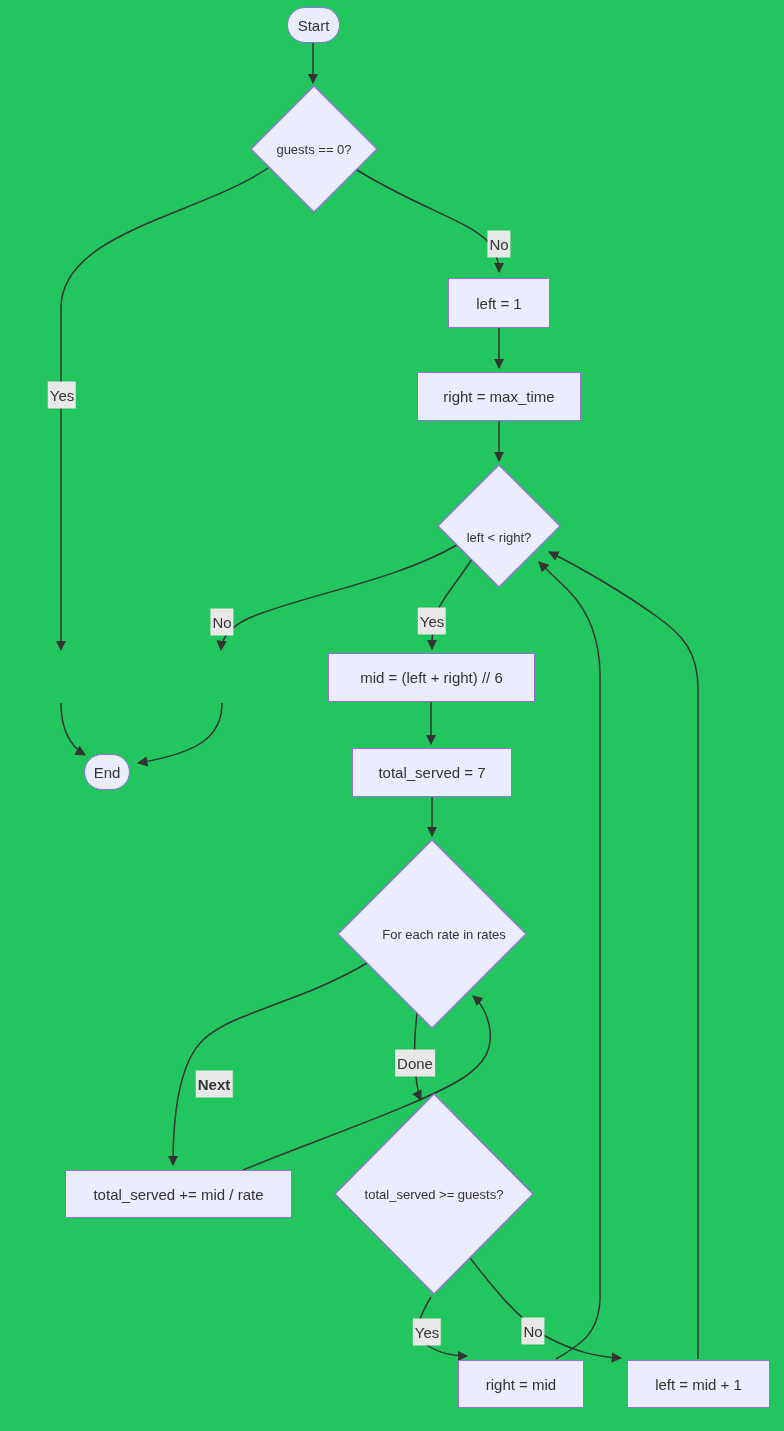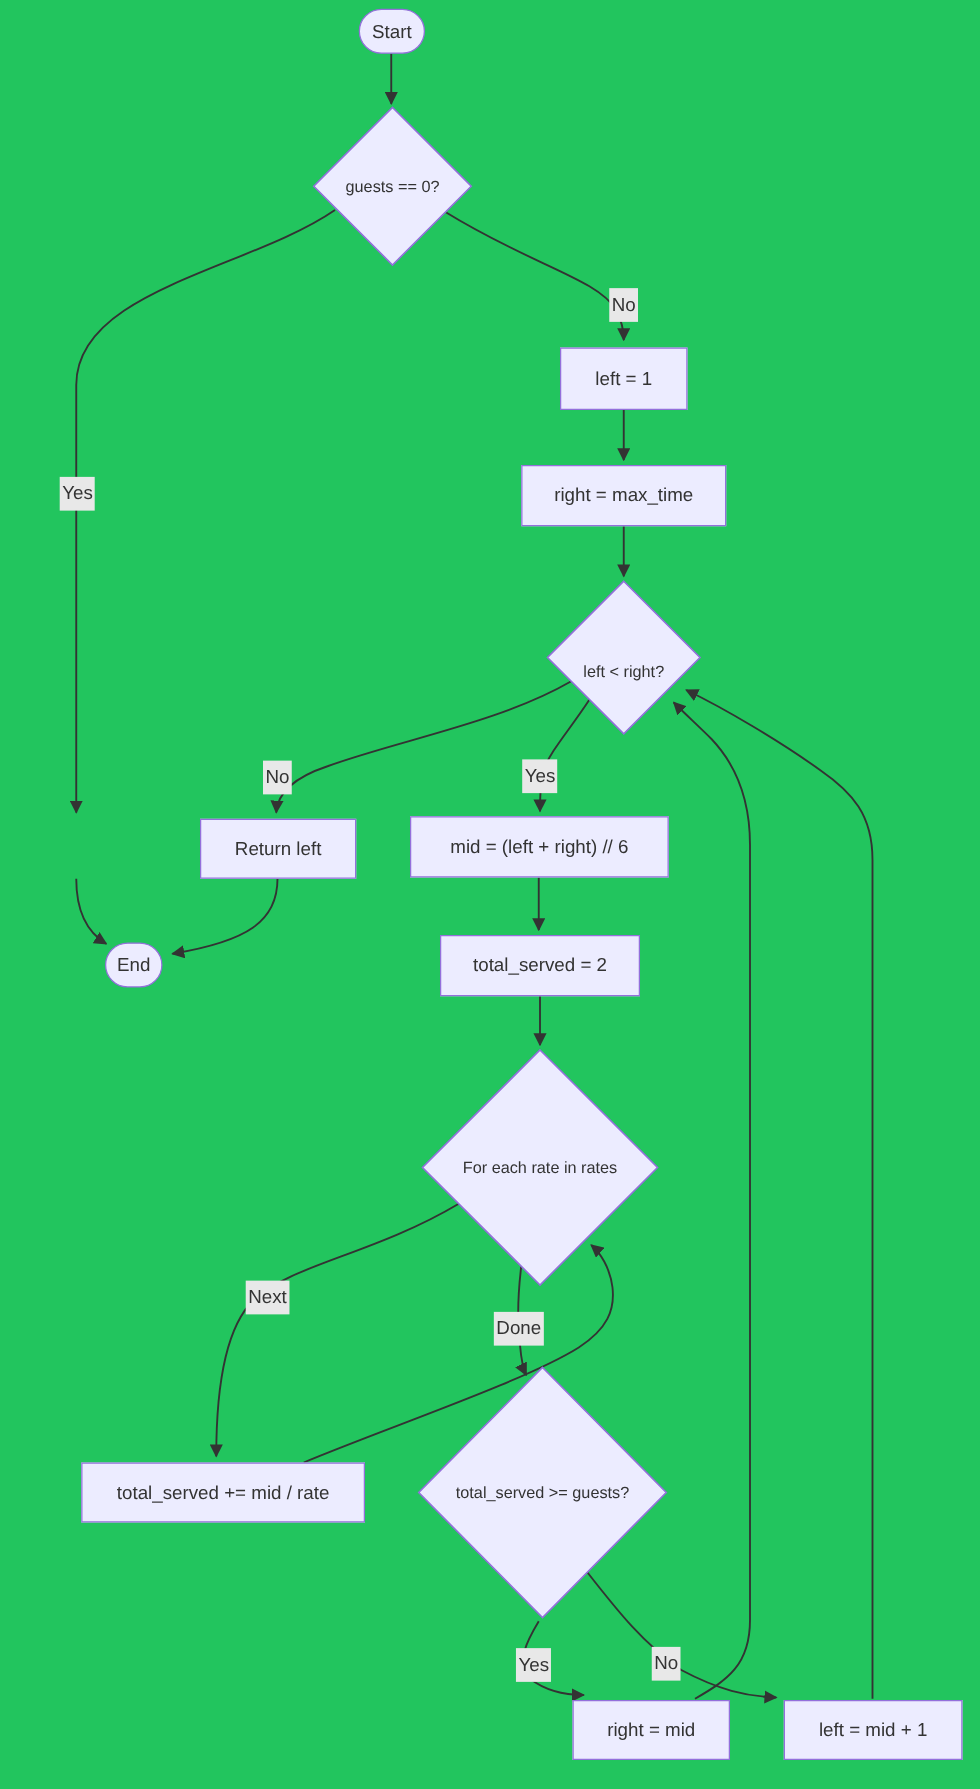--- a/index.html
+++ b/index.html
@@ -96,41 +96,40 @@
     <polygon class="shape" points="434,1094 533,1194 434,1294 335,1194"></polygon>
   </svg>
 
   <div class="node stadium" style="left:287px; top:7px; width:53px; height:36px;">Start</div>
 
   <div class="node" style="left:448px; top:278px; width:102px; height:50px;">left = 1</div>
 
   <div class="node" style="left:417px; top:372px; width:164px; height:49px;">right = max_time</div>
 
 
-  <div class="node" style="left:160px; top:655px; width:125px; height:48px;">Return left</div>
 
   <div class="node" style="left:328px; top:653px; width:207px; height:49px;">mid = (left + right) // 6</div>
 
-  <div class="node" style="left:352px; top:748px; width:160px; height:49px;">total_served = 2</div>
+  <div class="node" style="left:352px; top:748px; width:160px; height:49px;">total_served = 7</div>
 
   <div class="node stadium" style="left:84px; top:754px; width:46px; height:36px;">End</div>
 
   <div class="node" style="left:65px; top:1170px; width:227px; height:48px;">total_served += mid / rate</div>
 
   <div class="node" style="left:458px; top:1360px; width:126px; height:48px;">right = mid</div>
 
   <div class="node" style="left:627px; top:1360px; width:143px; height:48px;">left = mid + 1</div>
 
   <div class="dlabel" style="left:314px; top:149px;">guests == 0?</div>
   <div class="dlabel" style="left:499px; top:537px;">left &lt; right?</div>
-  <div class="dlabel" style="left:432px; top:934px;">For each rate in rates</div>
+  <div class="dlabel" style="left:444px; top:934px;">For each rate in rates</div>
   <div class="dlabel" style="left:434px; top:1194px;">total_served &gt;= guests?</div>
 
   <div class="elabel" style="left:499px; top:244px;">No</div>
   <div class="elabel" style="left:62px; top:395px;">Yes</div>
   <div class="elabel" style="left:222px; top:622px;">No</div>
   <div class="elabel" style="left:432px; top:621px;">Yes</div>
-  <div class="elabel" style="left:214px; top:1038px;">Next</div>
+  <div class="elabel" style="left:214px; top:1084px;font-weight:bold;">Next</div>
   <div class="elabel" style="left:415px; top:1063px;">Done</div>
   <div class="elabel" style="left:427px; top:1332px;">Yes</div>
   <div class="elabel" style="left:533px; top:1331px;">No</div>
 
 </div>
 
 </body></html>

